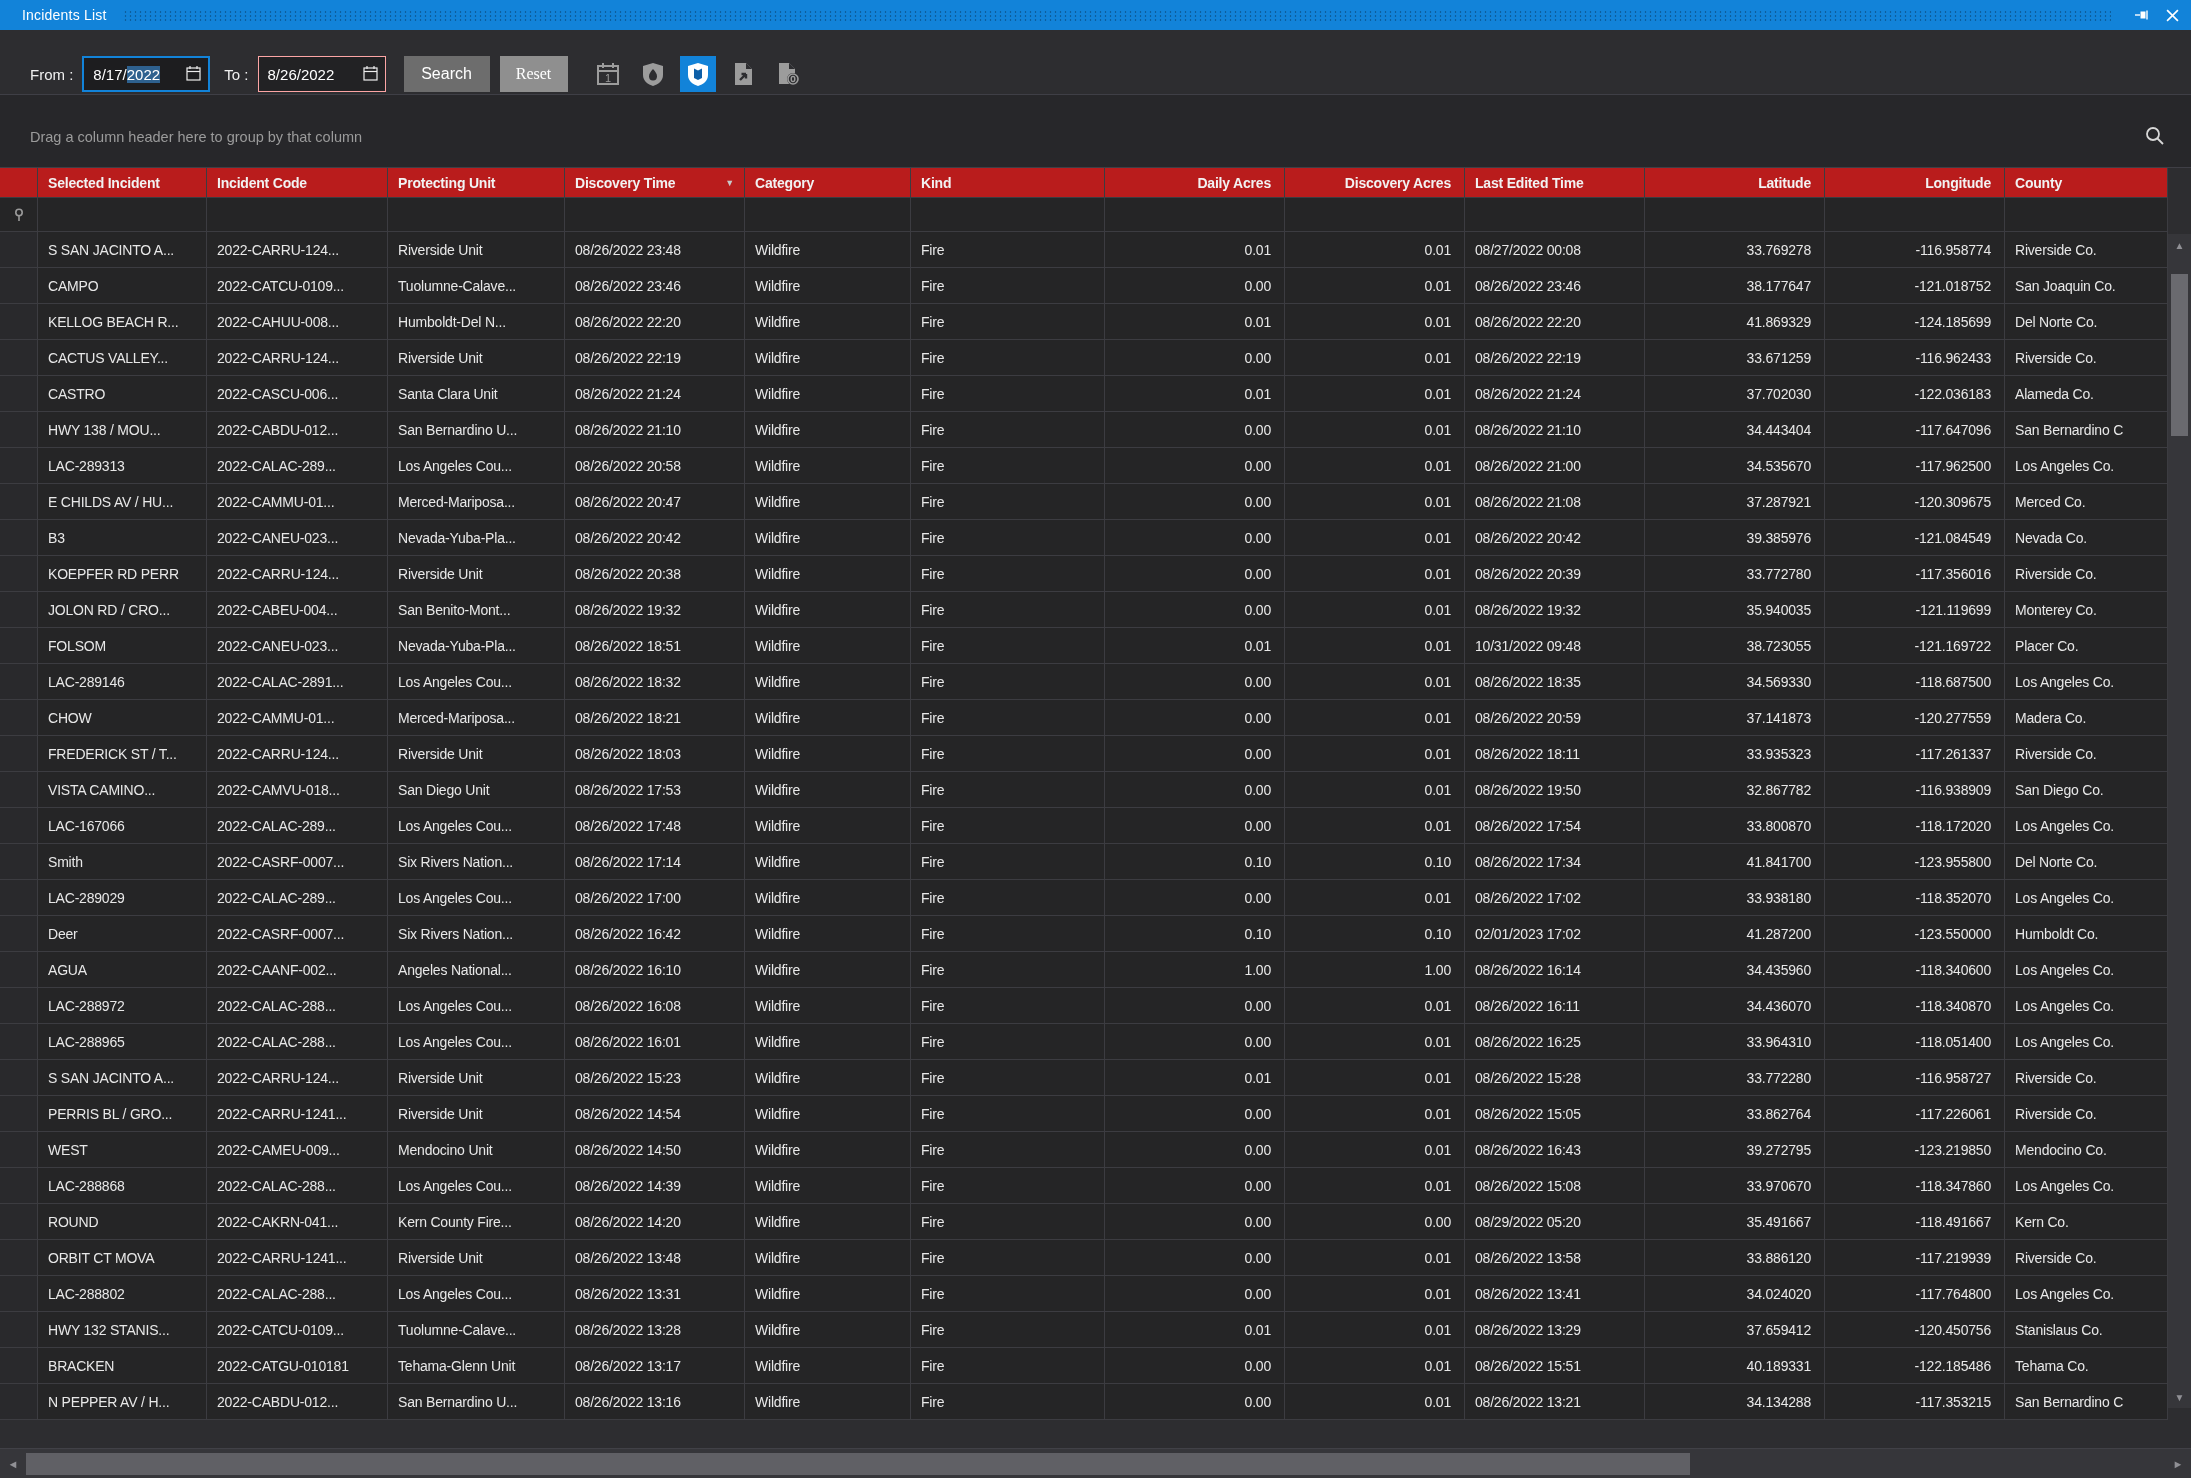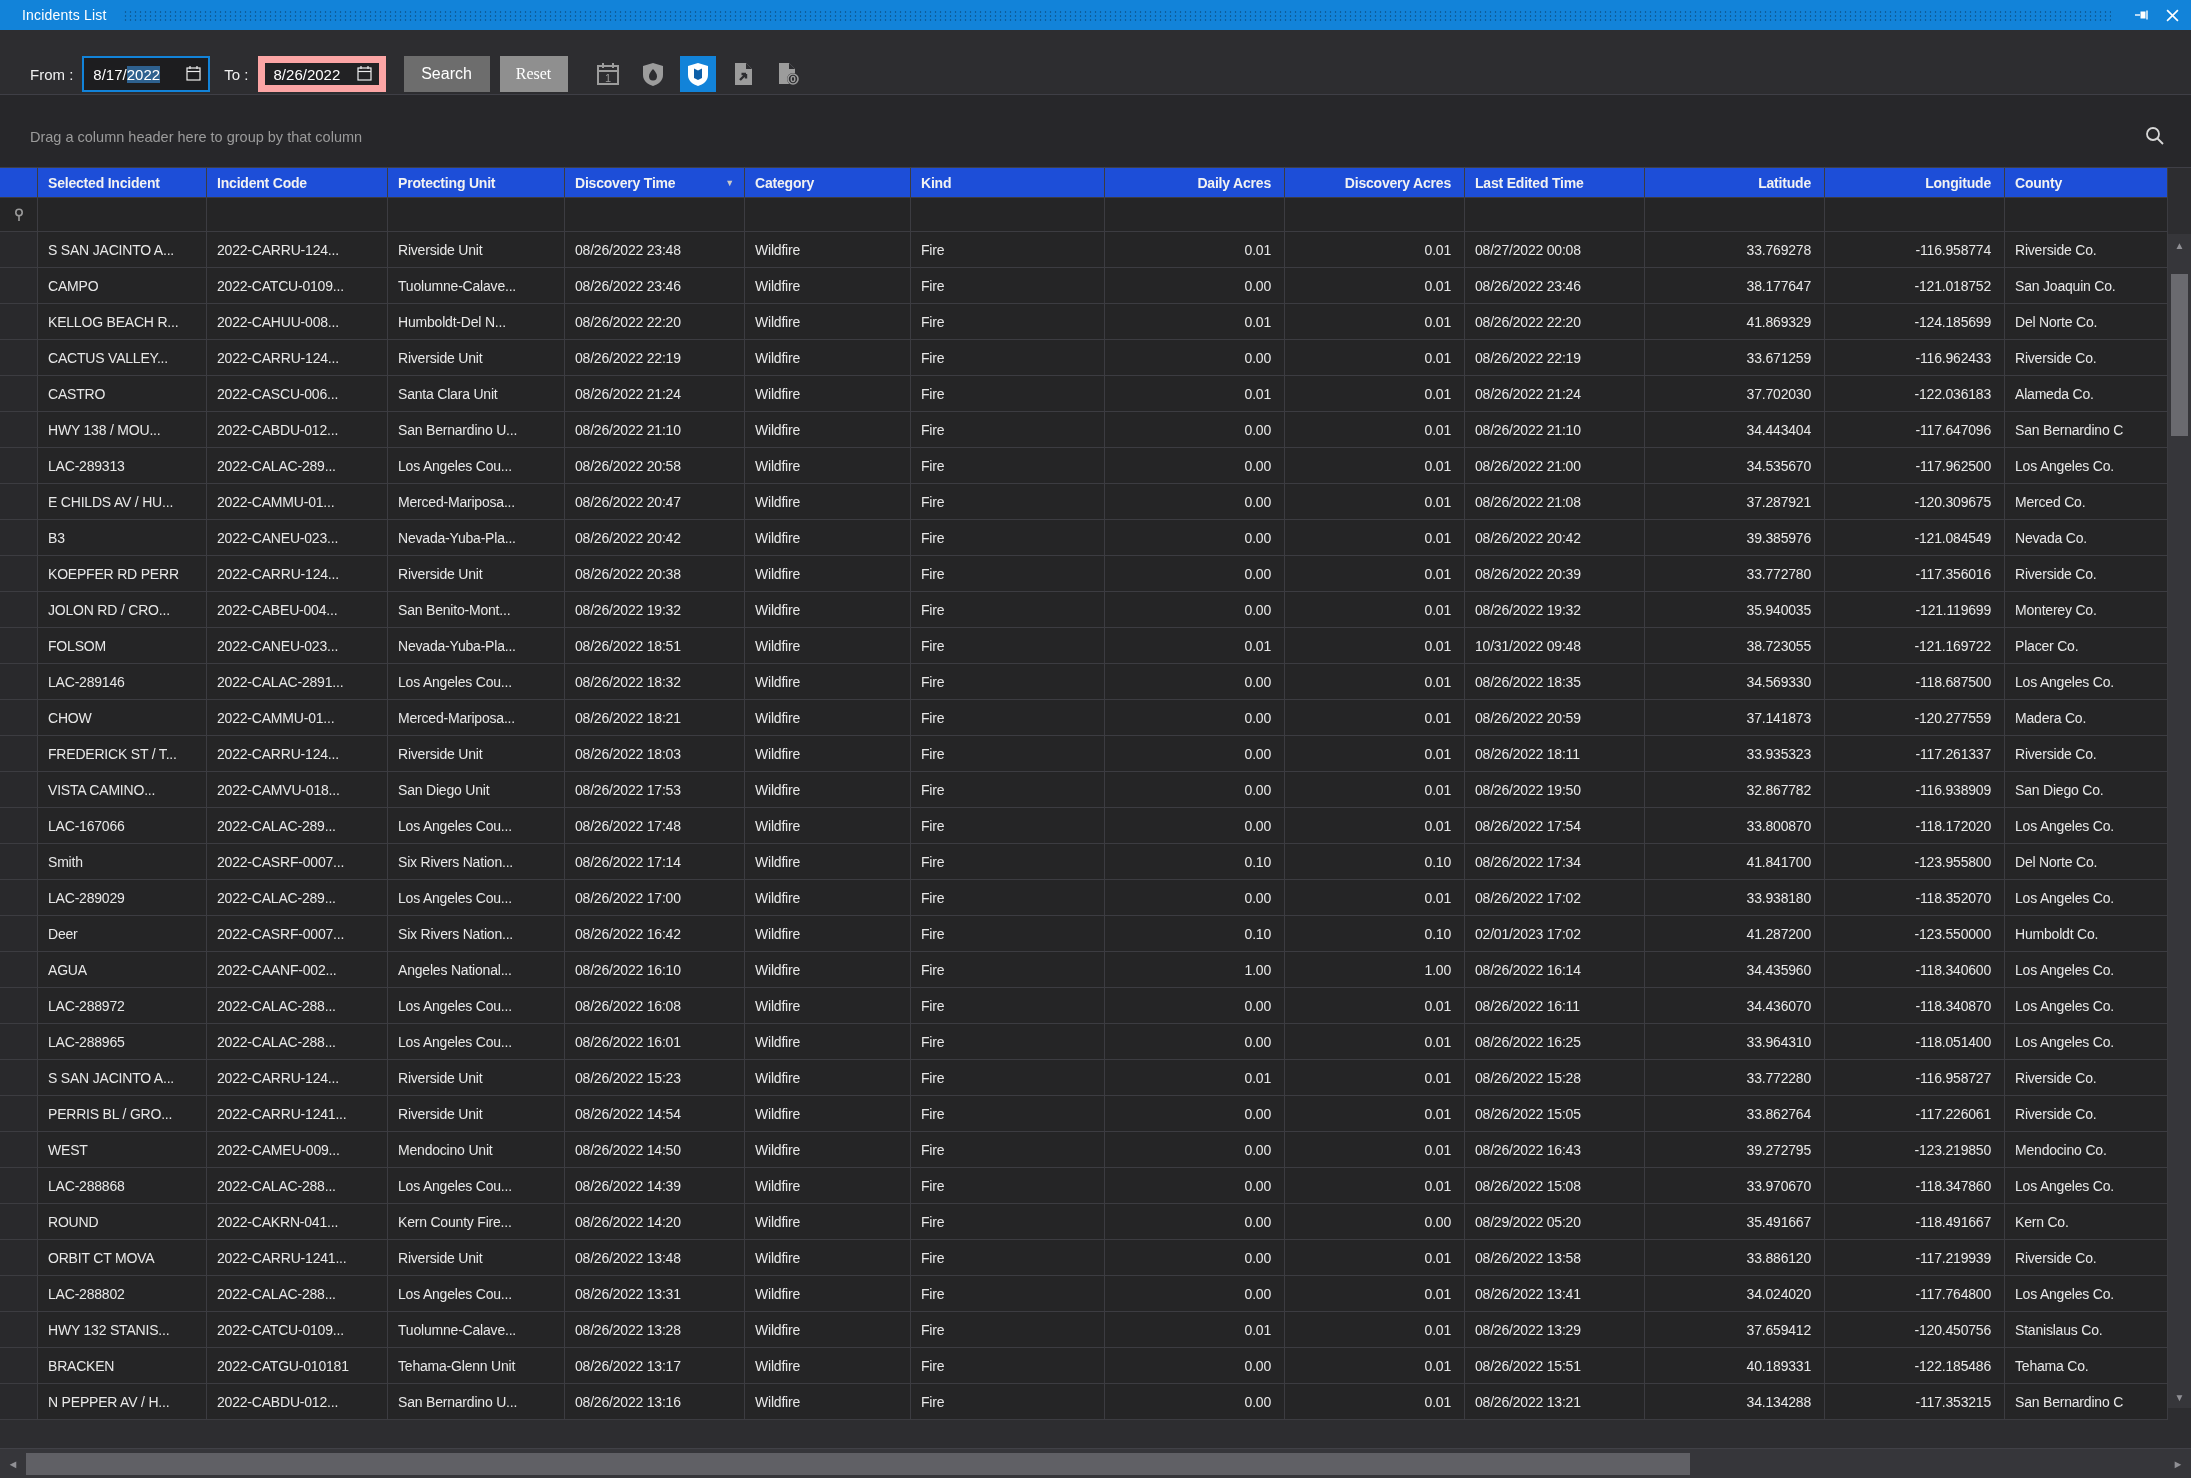--- a/index.html
+++ b/index.html
@@ -29,21 +29,21 @@
 
   
   .toolbar {
     position:absolute; top:42px; left:0; width:2191px; height:64px;
     display:flex; align-items:center; padding-left:30px;
     background:#2d2d30; color:#f0f0f0; font-size:15px;
   }
   .tb-label { margin-right:9px; white-space:nowrap; }
   .date-input {
     width:128px; height:36px; background:#222224;
-    border:7px solid #fca5a5; display:flex; align-items:center;
+    border:1px solid #fca5a5; display:flex; align-items:center;
     padding:0 7px 0 9px; color:#ffffff; font-size:15px; position:relative;
   }
   .date-input.focused { border:2px solid #1283d9; background:#1d1d1f; }
   .date-sel { background:#2e618f; }
   .cal-glyph { margin-left:auto; opacity:.92; }
   .gap14 { width:14px; } .gap18 { width:18px; } .gap10 { width:10px; } .gap22 { width:22px; }
   .btn {
     height:36px; border:none; color:#ffffff; font-size:16px;
     font-family:"Liberation Sans", sans-serif; display:flex; align-items:center; justify-content:center;
     cursor:pointer;
@@ -72,21 +72,21 @@
     --cols: 38px 169px 181px 177px 180px 166px 194px 180px 180px 180px 180px 180px 163px;
     color:#e8e8e8; font-size:14px; letter-spacing:-0.2px;
   }
   .grow { display:grid; grid-template-columns:var(--cols); }
   .gcell {
     border-right:1px solid #3c3c41; border-bottom:1px solid #3c3c41;
     display:flex; align-items:center; padding:0 10px;
     overflow:hidden; white-space:nowrap;
   }
   .gcell.r { justify-content:flex-end; padding-right:13px; }
-  .hdr { height:30px; background:#1d4ed8; }
+  .hdr { height:30px; background:#b91c1c; }
   .hdr .gcell { font-weight:bold; font-size:14px; color:#f2f2f2; }
   .sort-arrow { margin-left:auto; font-size:9px; color:#c8c8c8; padding-left:6px; }
   .flt { height:34px; background:#252526; }
   .flt .gcell:first-child { justify-content:center; padding:0; }
   .drow { height:36px; background:#252526; cursor:default; }
   .drow .gcell:first-child { background:#29292c; }
 
   
   .vscroll {
     position:absolute; right:0; top:234px; width:23px; height:1174px;

